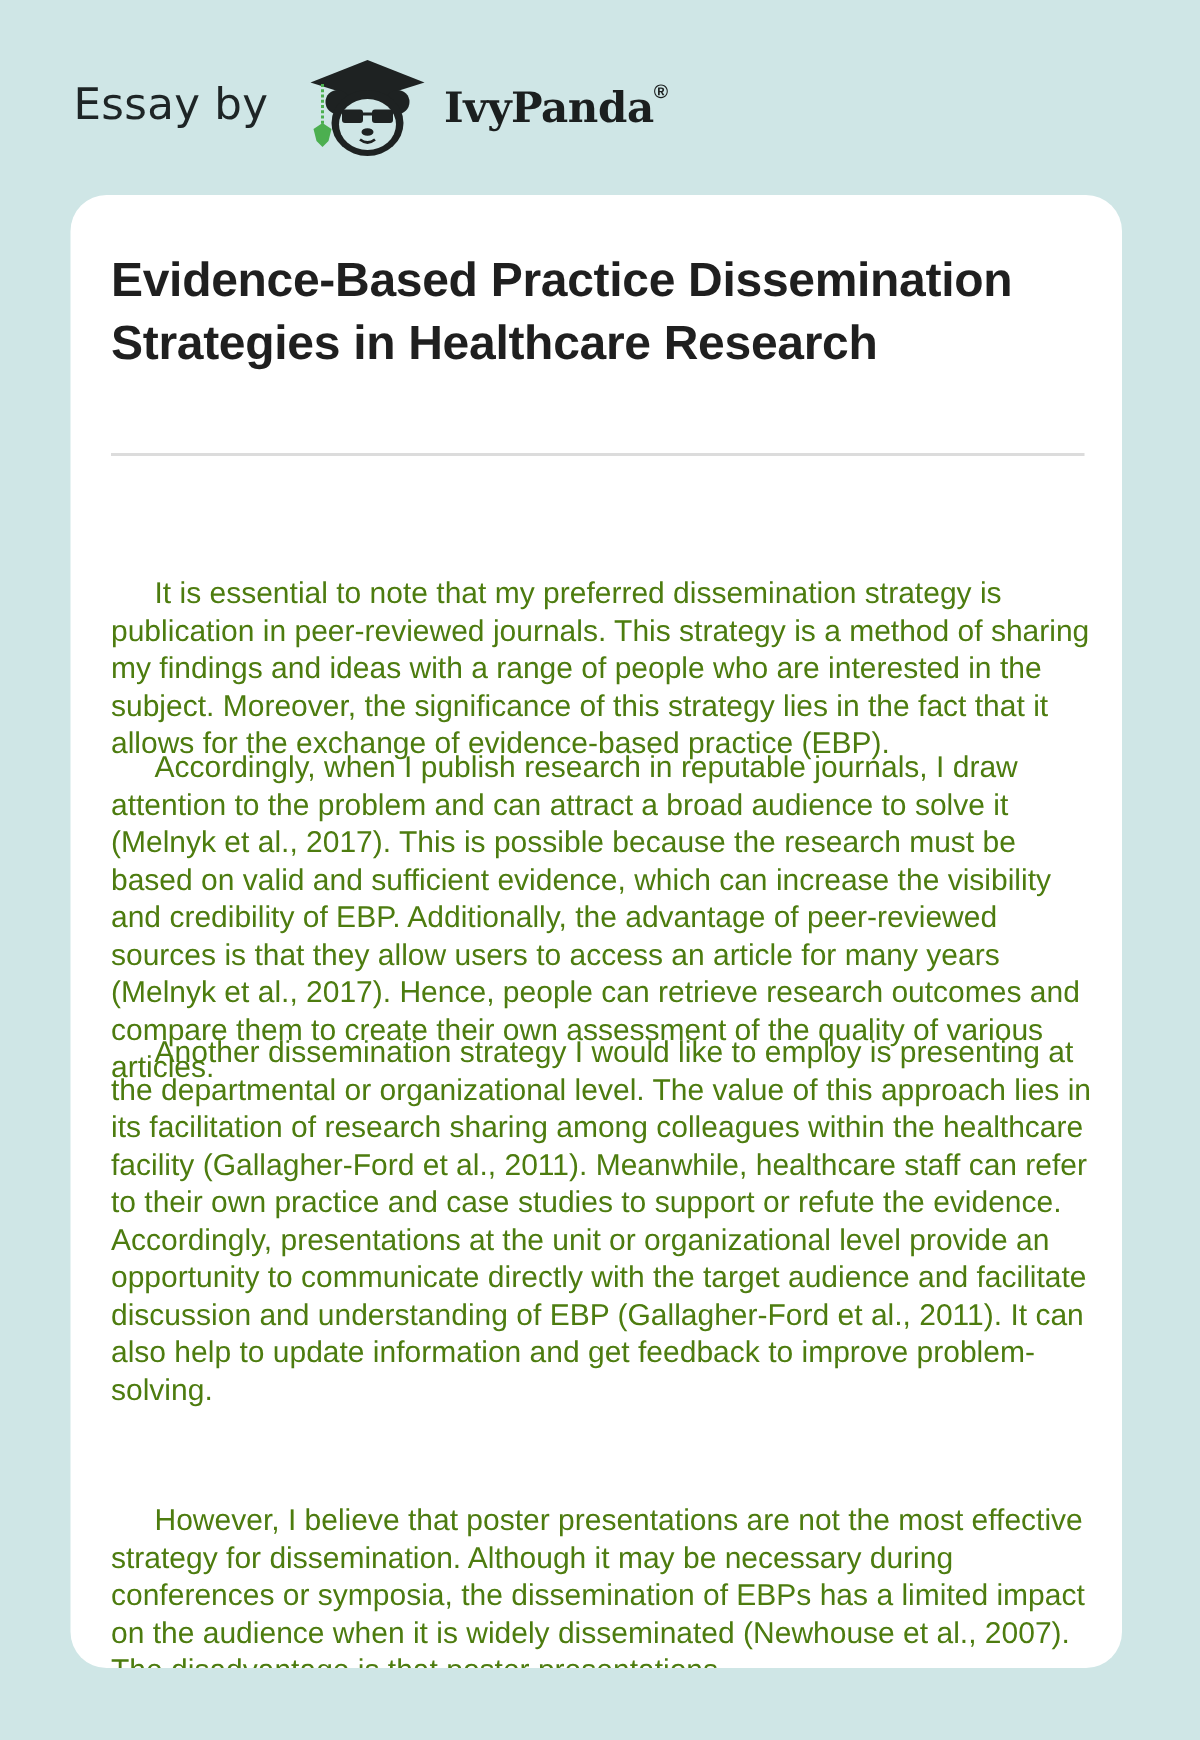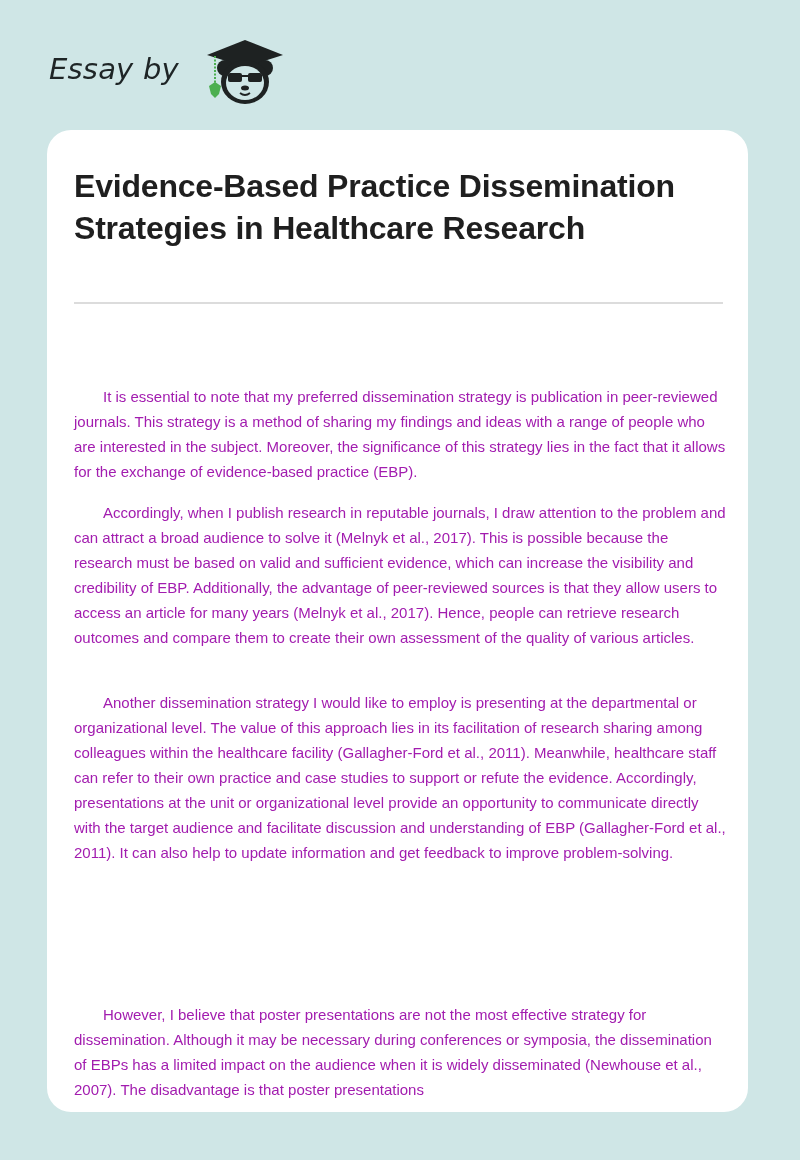--- a/index.html
+++ b/index.html
@@ -6,21 +6,21 @@
     html, body { width: 800px; height: 1160px; }
     body {
       background: #cfe6e6;
       font-family: "Liberation Sans", sans-serif;
       color: #1f1f1f;
       position: relative;
       overflow: hidden;
     }
     .header {
       position: absolute;
-      left: 0; top: 0; width: 800px; height: 130px; font-style: italic;
+      left: 0; top: 0; width: 800px; height: 130px;
     }
     .essay-by {
       position: absolute;
       left: 49px; top: 52px;
       font-family: "DejaVu Sans", sans-serif;
       font-size: 29px;
       color: #1e2526;
       letter-spacing: 0.2px;
     }
     .logo-mark {
@@ -91,23 +91,23 @@
       left: 27px;
       font-size: 27px;
       font-weight: bold;
       color: #1f1f1f;
       letter-spacing: -0.1px;
     }
     .para {
       position: absolute;
       left: 27px;
       width: 654px;
-      font-size: 15px;
+      font-size: 20px;
       line-height: 25px;
-      color: #a21caf;
+      color: #4d7c0f;
       text-indent: 29px;
     }
   </style>
 </head>
 <body>
 
 <div class="header">
   <span class="essay-by">Essay by</span>
   <div class="logo-mark">
     <svg width="84" height="72" viewBox="0 0 84 72">
@@ -125,20 +125,21 @@
       <ellipse cx="42" cy="47" rx="19" ry="17" fill="#cfe6e6"></ellipse>
 
       <rect x="25" y="37" width="14" height="9" rx="2" fill="#1e2222"></rect>
       <rect x="45" y="37" width="14" height="9" rx="2" fill="#1e2222"></rect>
       <rect x="39" y="39" width="6" height="2" fill="#1e2222"></rect>
 
       <ellipse cx="42" cy="52" rx="4" ry="2.5" fill="#1e2222"></ellipse>
       <path d="M37 57 Q42 61 47 57" stroke="#1e2222" stroke-width="1.8" fill="none"></path>
     </svg>
   </div>
+  <span class="brand"><span>IvyPanda</span><sup>®</sup></span>
 </div>
 
 <main class="card">
   <h1 class="title">Evidence-Based Practice Dissemination Strategies in Healthcare Research</h1>
 
 
   <div class="divider"></div>
 
 
   <p class="para" style="top:254px;">It is essential to note that my preferred dissemination strategy is publication in peer-reviewed journals. This strategy is a method of sharing my findings and ideas with a range of people who are interested in the subject. Moreover, the significance of this strategy lies in the fact that it allows for the exchange of evidence-based practice (EBP).</p>

